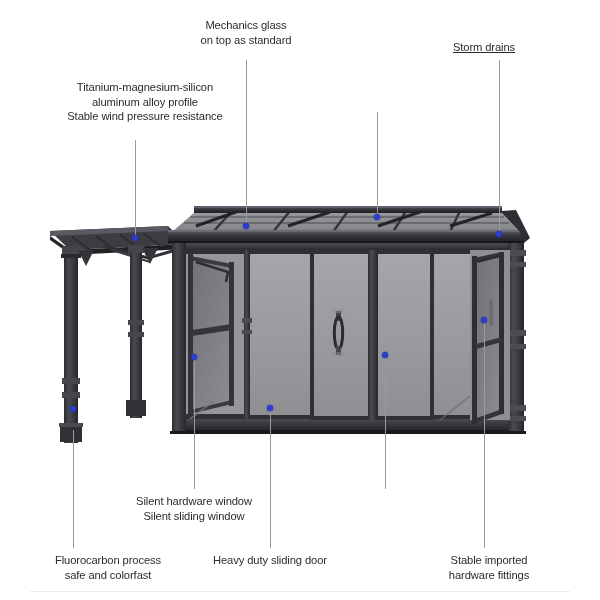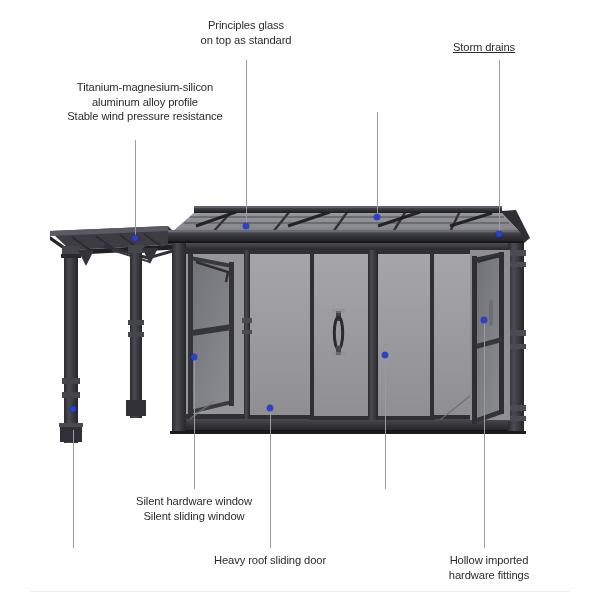--- a/index.html
+++ b/index.html
@@ -227,26 +227,28 @@
   <div class="dot" style="left:246px;top:226px;"></div>
   <div class="dot" style="left:499px;top:234px;"></div>
   <div class="dot" style="left:377px;top:217px;"></div>
   <div class="dot" style="left:135px;top:238px;"></div>
   <div class="dot" style="left:73px;top:409px;"></div>
   <div class="dot" style="left:194px;top:357px;"></div>
   <div class="dot" style="left:270px;top:408px;"></div>
   <div class="dot" style="left:385px;top:355px;"></div>
   <div class="dot" style="left:484px;top:320px;"></div>
 
-  <div class="label c" style="left:246px;top:18px;">Principles glass
+  <div class="label c" style="left:246px;top:18px;">Mechanics glass
 on top as standard</div>
   <div class="label c" style="left:484px;top:40px;text-decoration:underline;">Storm drains</div>
   <div class="label c" style="left:145px;top:80px;">Titanium-magnesium-silicon
 aluminum alloy profile
 Stable wind pressure resistance</div>
+  <div class="label c" style="left:108px;top:553px;">Fluorocarbon process
+safe and colorfast</div>
   <div class="label c" style="left:194px;top:494px;">Silent hardware window
 Silent sliding window</div>
-  <div class="label c" style="left:270px;top:553px;">Heavy roof sliding door</div>
-  <div class="label c" style="left:489px;top:553px;">Hollow imported
+  <div class="label c" style="left:270px;top:553px;">Heavy duty sliding door</div>
+  <div class="label c" style="left:489px;top:553px;">Stable imported
 hardware fittings</div>
 
   <div class="footrule"></div>
 </div>
 
 </body></html>

